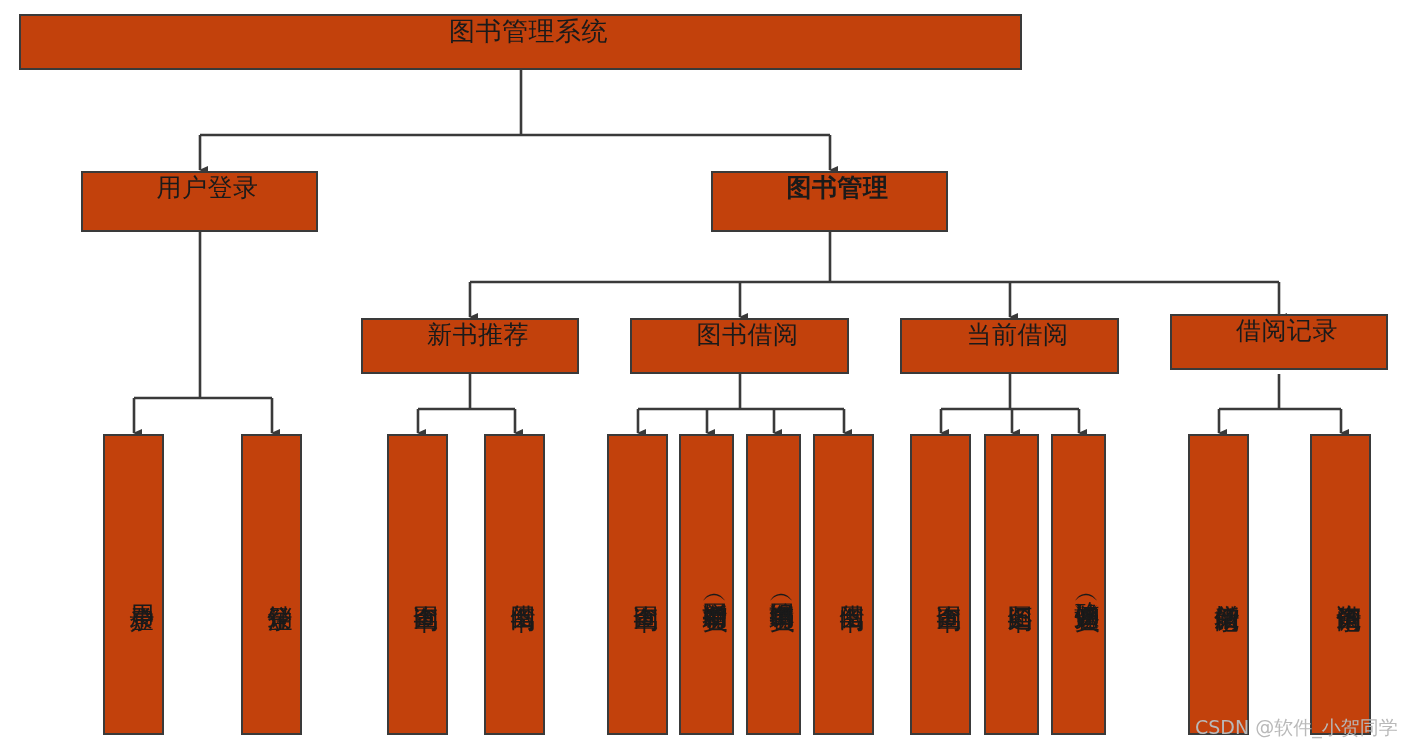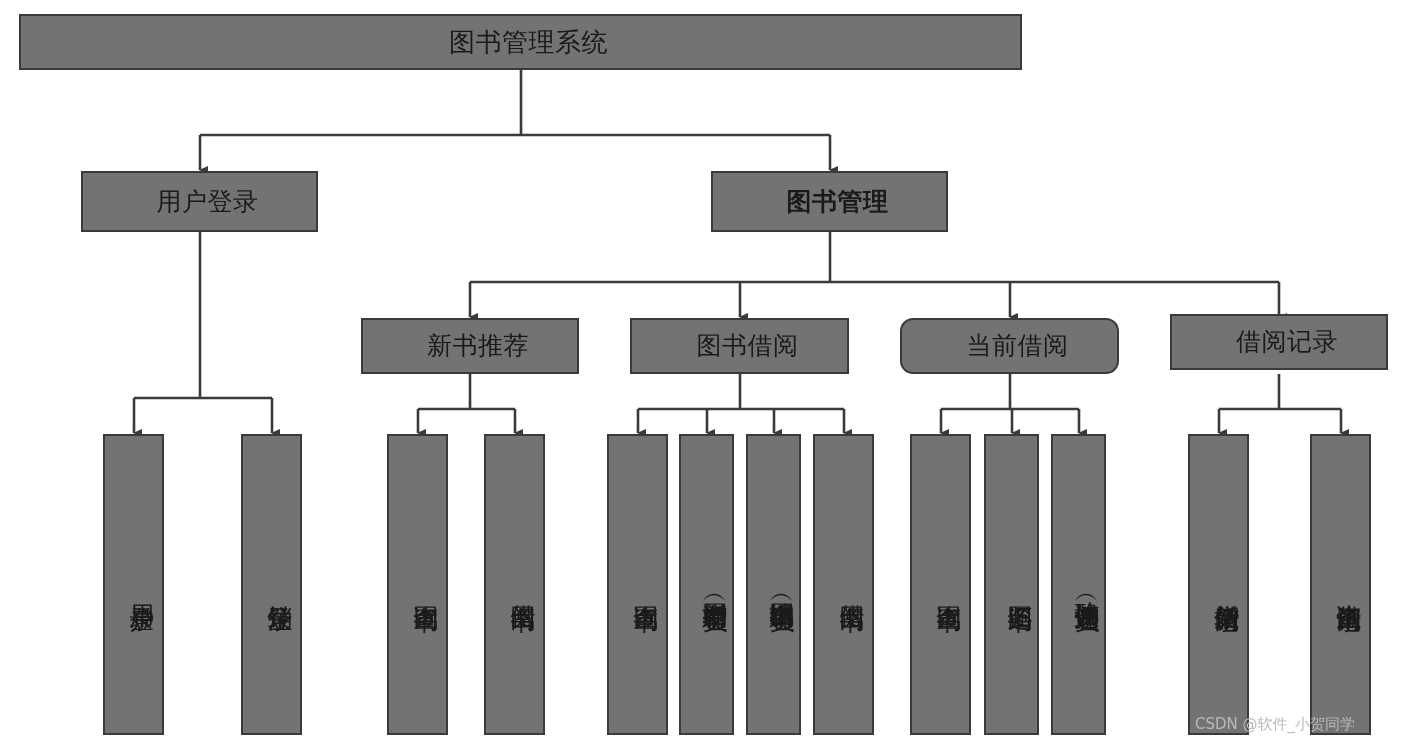--- a/index.html
+++ b/index.html
@@ -22,24 +22,23 @@
     position: absolute;
     left: 0;
     top: 0;
     width: 1405px;
     height: 747px;
     pointer-events: none;
   }
   .node {
     position: absolute;
     box-sizing: border-box;
-    background: #737373;
+    background: #c2410c;
     border: 2.5px solid #3a3a3a;
     display: flex;
-    align-items: center;
     justify-content: center;
     color: #1a1a1a;
     text-align: center;
     padding-left: 16px;
   }
   .node .label {
     display: block;
     line-height: 1.18;
     letter-spacing: 0.5px;
   }
@@ -57,21 +56,21 @@
     writing-mode: vertical-rl;
     text-orientation: upright;
     line-height: 1.04;
     letter-spacing: 1px;
     white-space: nowrap;
     max-height: 100%;
   }
   .watermark {
     position: absolute;
     color: #b9b9b9;
-    font-size: 15px;
+    font-size: 19px;
     white-space: nowrap;
     user-select: none;
   }
 </style>
 </head>
 <body>
 
 <div id="canvas">
 
   <svg class="edges" viewBox="0 0 1405 747" xmlns="http://www.w3.org/2000/svg">
@@ -127,21 +126,21 @@
   <div class="node h" style="left: 711px; top: 171px; width: 237px; height: 61px; font-weight: bold;">
     <span class="label">图书管理</span>
   </div>
 
   <div class="node h" style="left: 630px; top: 318px; width: 219px; height: 56px;">
     <span class="label">图书借阅</span>
   </div>
   <div class="node h" style="left: 361px; top: 318px; width: 218px; height: 56px;">
     <span class="label">新书推荐</span>
   </div>
-  <div class="node h" style="left: 900px; top: 318px; width: 219px; height: 56px; border-radius: 13px;">
+  <div class="node h" style="left: 900px; top: 318px; width: 219px; height: 56px;">
     <span class="label">当前借阅</span>
   </div>
   <div class="node h" style="left: 1170px; top: 314px; width: 218px; height: 56px;">
     <span class="label">借阅记录</span>
   </div>
 
   <div class="node v" style="left: 103px; top: 434px; width: 61px; height: 301px;">
     <span class="label">用户登录</span>
   </div>
   <div class="node v" style="left: 241px; top: 434px; width: 61px; height: 301px;">

